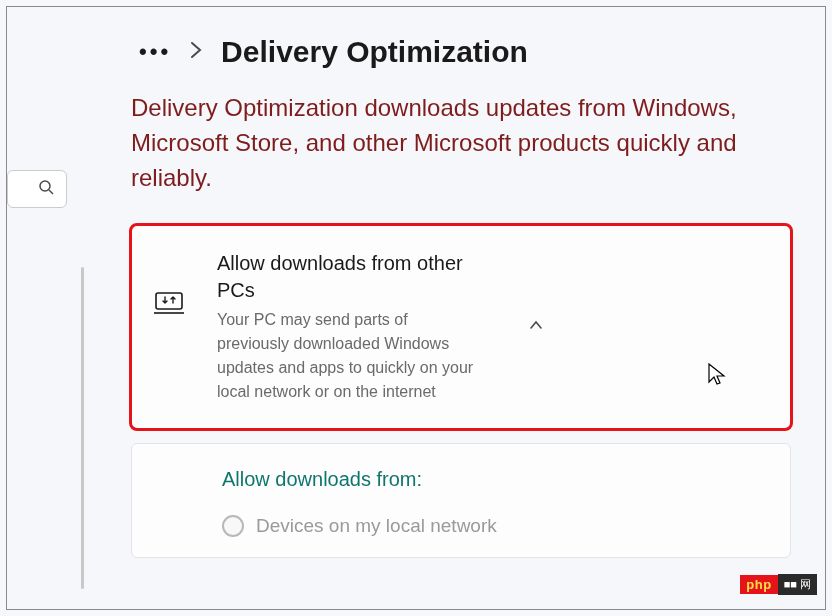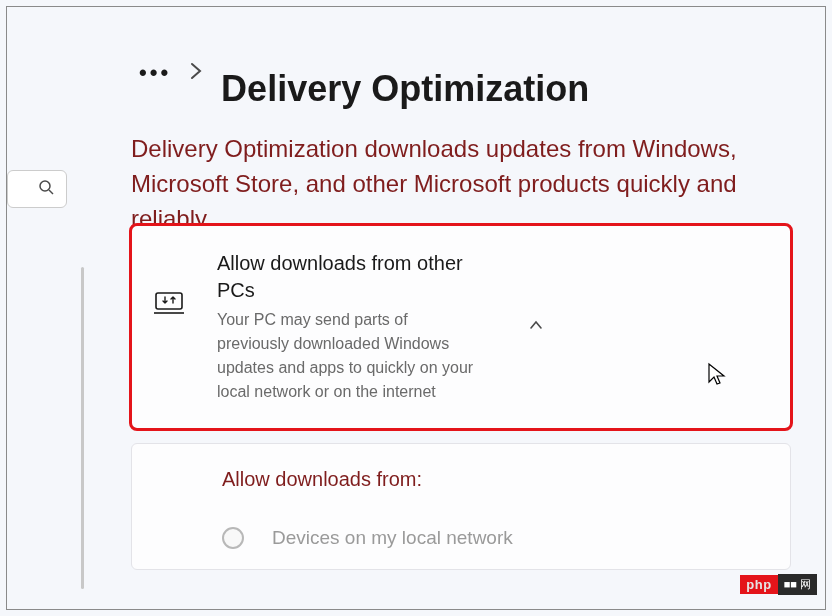--- a/index.html
+++ b/index.html
@@ -28,24 +28,23 @@
     color: #1a1a1a;
     letter-spacing: 3px;
     font-weight: bold;
     cursor: pointer;
   }
   .breadcrumb-chevron {
     font-size: 22px;
     color: #4a4a4a;
   }
   .page-title {
-    font-size: 36px;
+    font-size: 30px;
     font-weight: 600;
     color: #1a1a1a;
-    margin-top: 33px;
   }
   .description {
     padding: 22px 60px 0 124px;
     font-size: 24px;
     color: #7f1d1d;
     line-height: 1.45;
   }
   .search-box {
     position: absolute;
     left: 0;
@@ -150,48 +149,48 @@
     position: absolute;
     left: 700px;
     top: 355px;
     pointer-events: none;
   }
   .sub-section {
     padding: 24px 28px 20px 90px;
   }
   .sub-title {
     font-size: 20px;
-    color: #7f1d1d;
-    margin-bottom: 36px;
+    color: #0f766e;
+    margin-bottom: 24px;
   }
   .radio-row {
     display: flex;
     align-items: center;
-    gap: 28px;
+    gap: 12px;
   }
   .radio {
     width: 22px; height: 22px;
     border: 2px solid #b8b8b8;
     border-radius: 50%;
     background: #f8f8f8;
   }
   .radio-label {
     font-size: 19px;
     color: #9a9a9a;
   }
   .watermark {
     position: absolute;
     right: 8px;
     bottom: 14px;
     display: flex;
     align-items: center;
   }
   .wm-left {
     background: #e4141a;
-    color: #e5e5e5;
+    color: #fde047;
     font-size: 13px;
     font-weight: 600;
     padding: 2px 6px;
     letter-spacing: 0.5px;
   }
   .wm-right {
     background: #2a2a2a;
     color: #fff;
     font-size: 11px;
     padding: 3px 6px;

